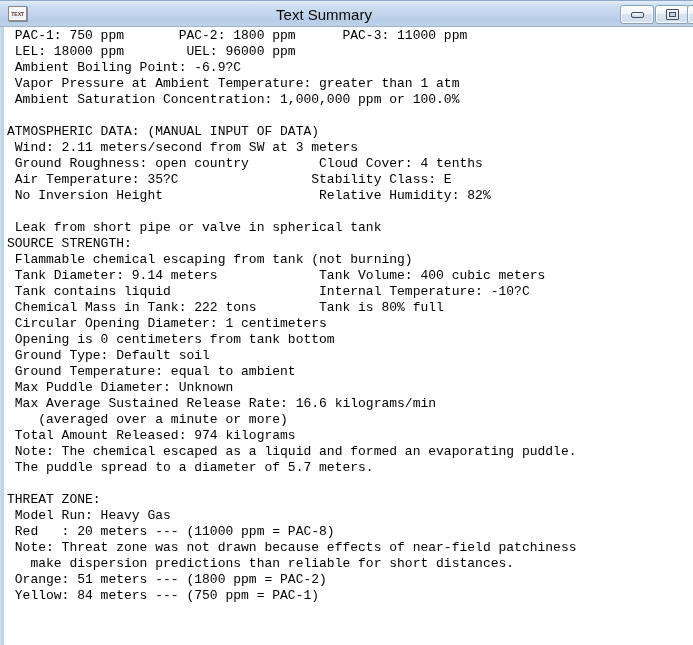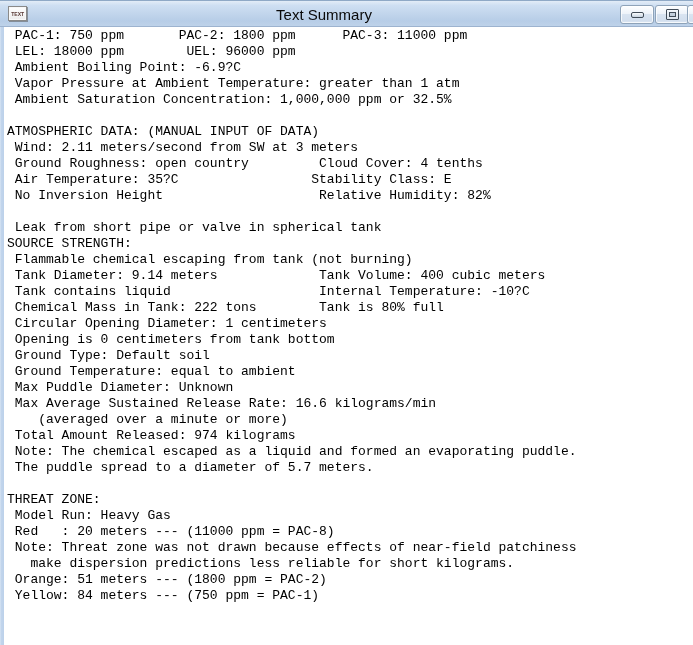--- a/index.html
+++ b/index.html
@@ -119,21 +119,21 @@
     </div>
   </div>
 
   <div class="content">
     <div class="left-edge"></div>
     <div class="text-area">
       <div class="tl"> PAC-1: 750 ppm       PAC-2: 1800 ppm      PAC-3: 11000 ppm</div>
       <div class="tl"> LEL: 18000 ppm        UEL: 96000 ppm</div>
       <div class="tl"> Ambient Boiling Point: -6.9?C</div>
       <div class="tl"> Vapor Pressure at Ambient Temperature: greater than 1 atm</div>
-      <div class="tl"> Ambient Saturation Concentration: 1,000,000 ppm or 32.5%</div>
+      <div class="tl"> Ambient Saturation Concentration: 1,000,000 ppm or 100.0%</div>
       <div class="tl"></div>
       <div class="tl">ATMOSPHERIC DATA: (MANUAL INPUT OF DATA)</div>
       <div class="tl"> Wind: 2.11 meters/second from SW at 3 meters</div>
       <div class="tl"> Ground Roughness: open country         Cloud Cover: 4 tenths</div>
       <div class="tl"> Air Temperature: 35?C                 Stability Class: E</div>
       <div class="tl"> No Inversion Height                    Relative Humidity: 82%</div>
       <div class="tl"></div>
       <div class="tl"> Leak from short pipe or valve in spherical tank</div>
       <div class="tl">SOURCE STRENGTH:</div>
       <div class="tl"> Flammable chemical escaping from tank (not burning)</div>
@@ -148,19 +148,19 @@
       <div class="tl"> Max Average Sustained Release Rate: 16.6 kilograms/min</div>
       <div class="tl">    (averaged over a minute or more)</div>
       <div class="tl"> Total Amount Released: 974 kilograms</div>
       <div class="tl"> Note: The chemical escaped as a liquid and formed an evaporating puddle.</div>
       <div class="tl"> The puddle spread to a diameter of 5.7 meters.</div>
       <div class="tl"></div>
       <div class="tl">THREAT ZONE:</div>
       <div class="tl"> Model Run: Heavy Gas</div>
       <div class="tl"> Red   : 20 meters --- (11000 ppm = PAC-8)</div>
       <div class="tl"> Note: Threat zone was not drawn because effects of near-field patchiness</div>
-      <div class="tl">   make dispersion predictions less reliable for short kilograms.</div>
+      <div class="tl">   make dispersion predictions than reliable for short distances.</div>
       <div class="tl"> Orange: 51 meters --- (1800 ppm = PAC-2)</div>
       <div class="tl"> Yellow: 84 meters --- (750 ppm = PAC-1)</div>
     </div>
   </div>
 
 </div>
 
 </body></html>

